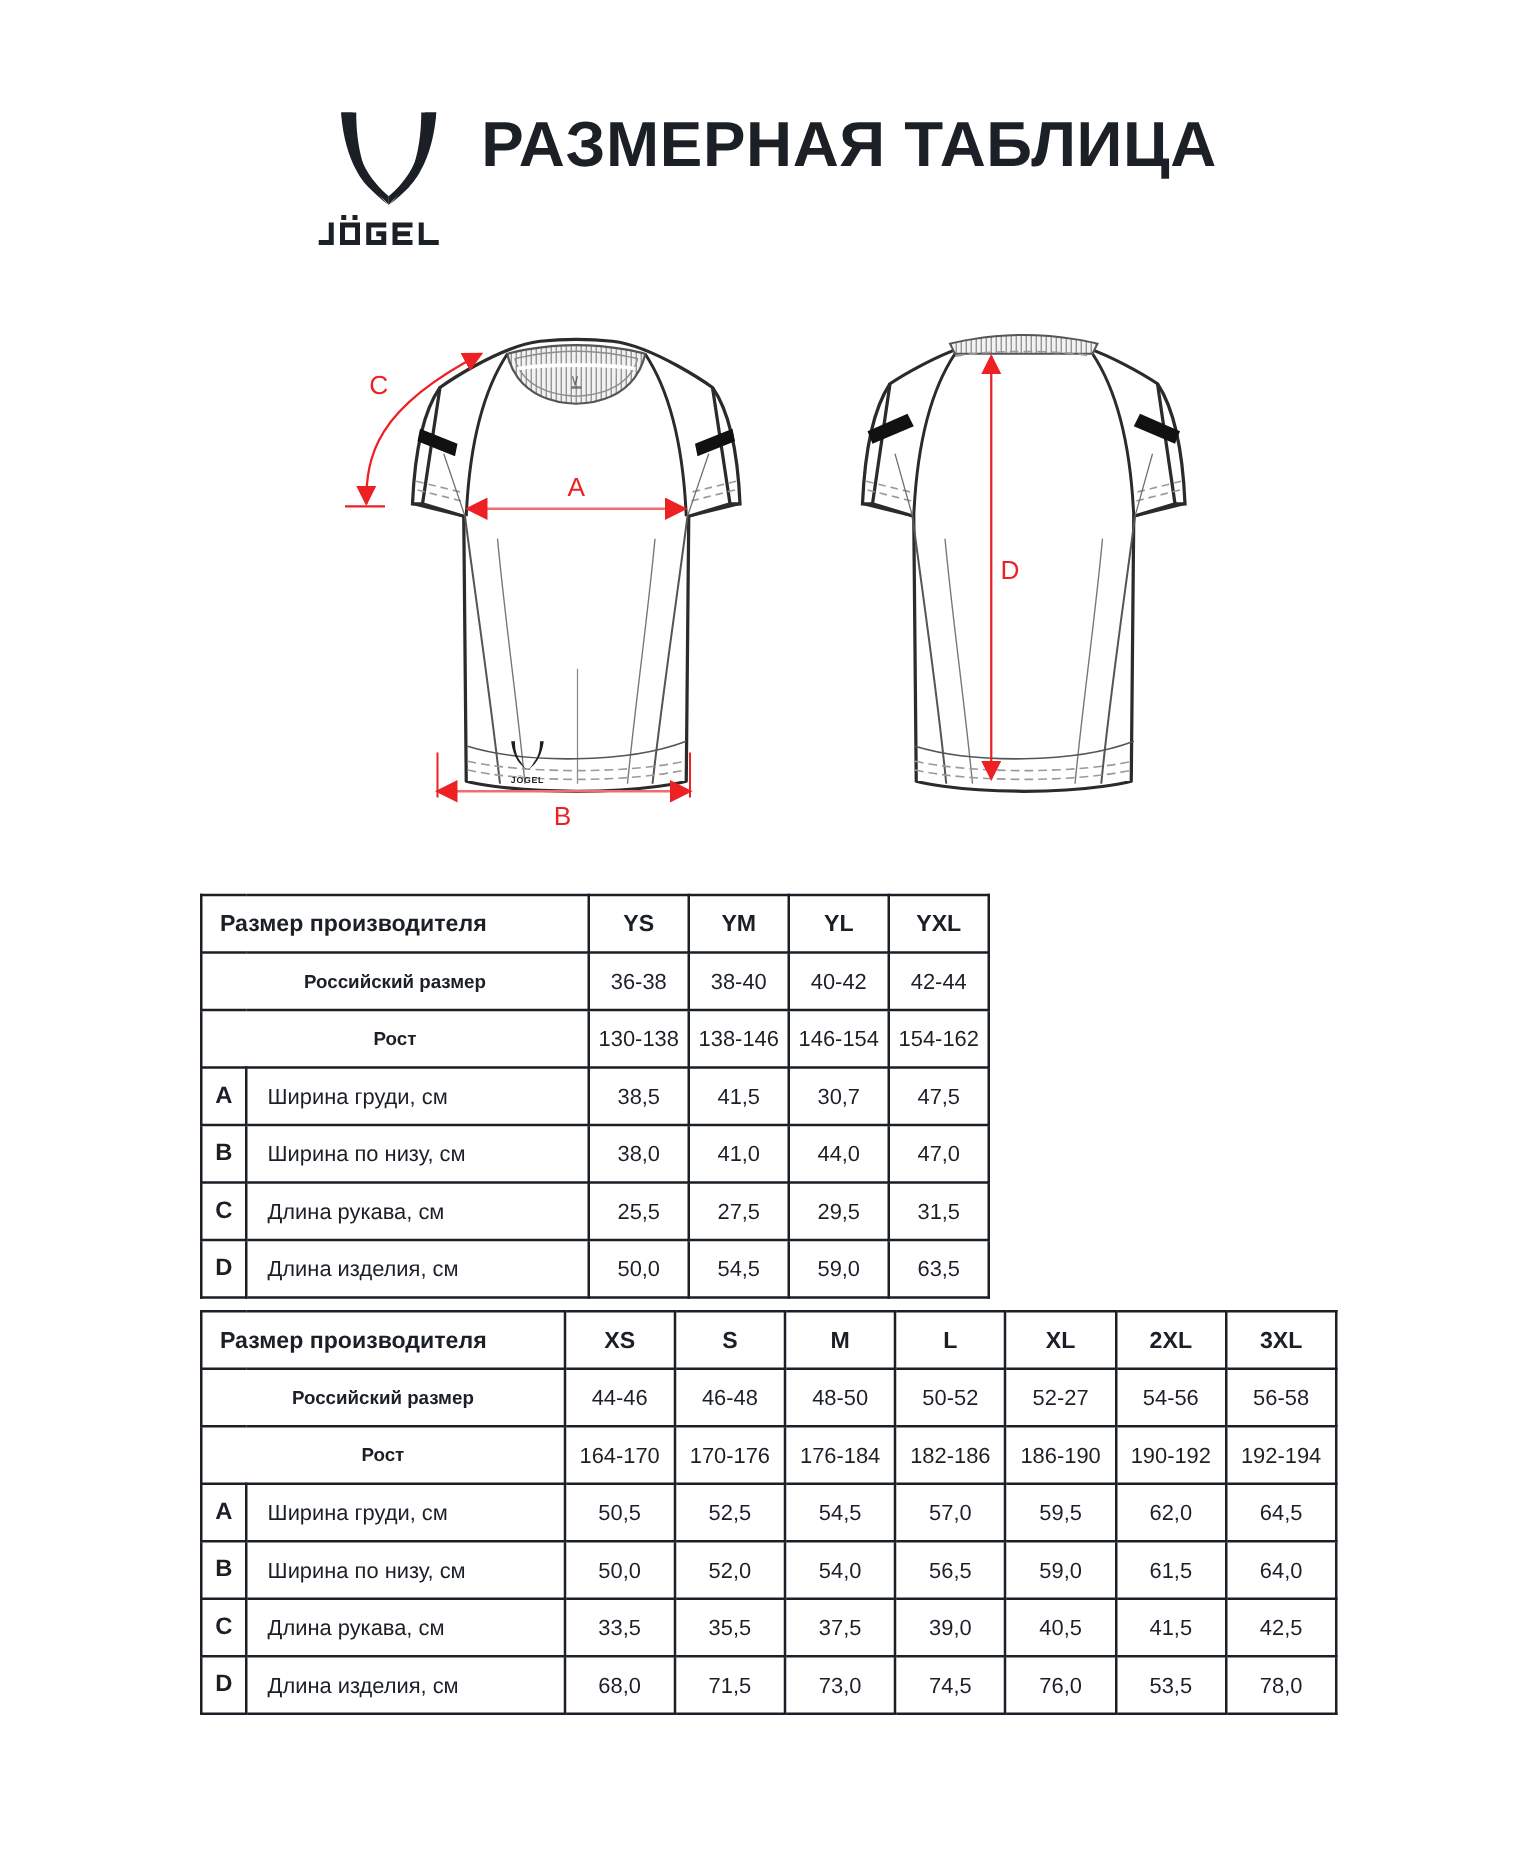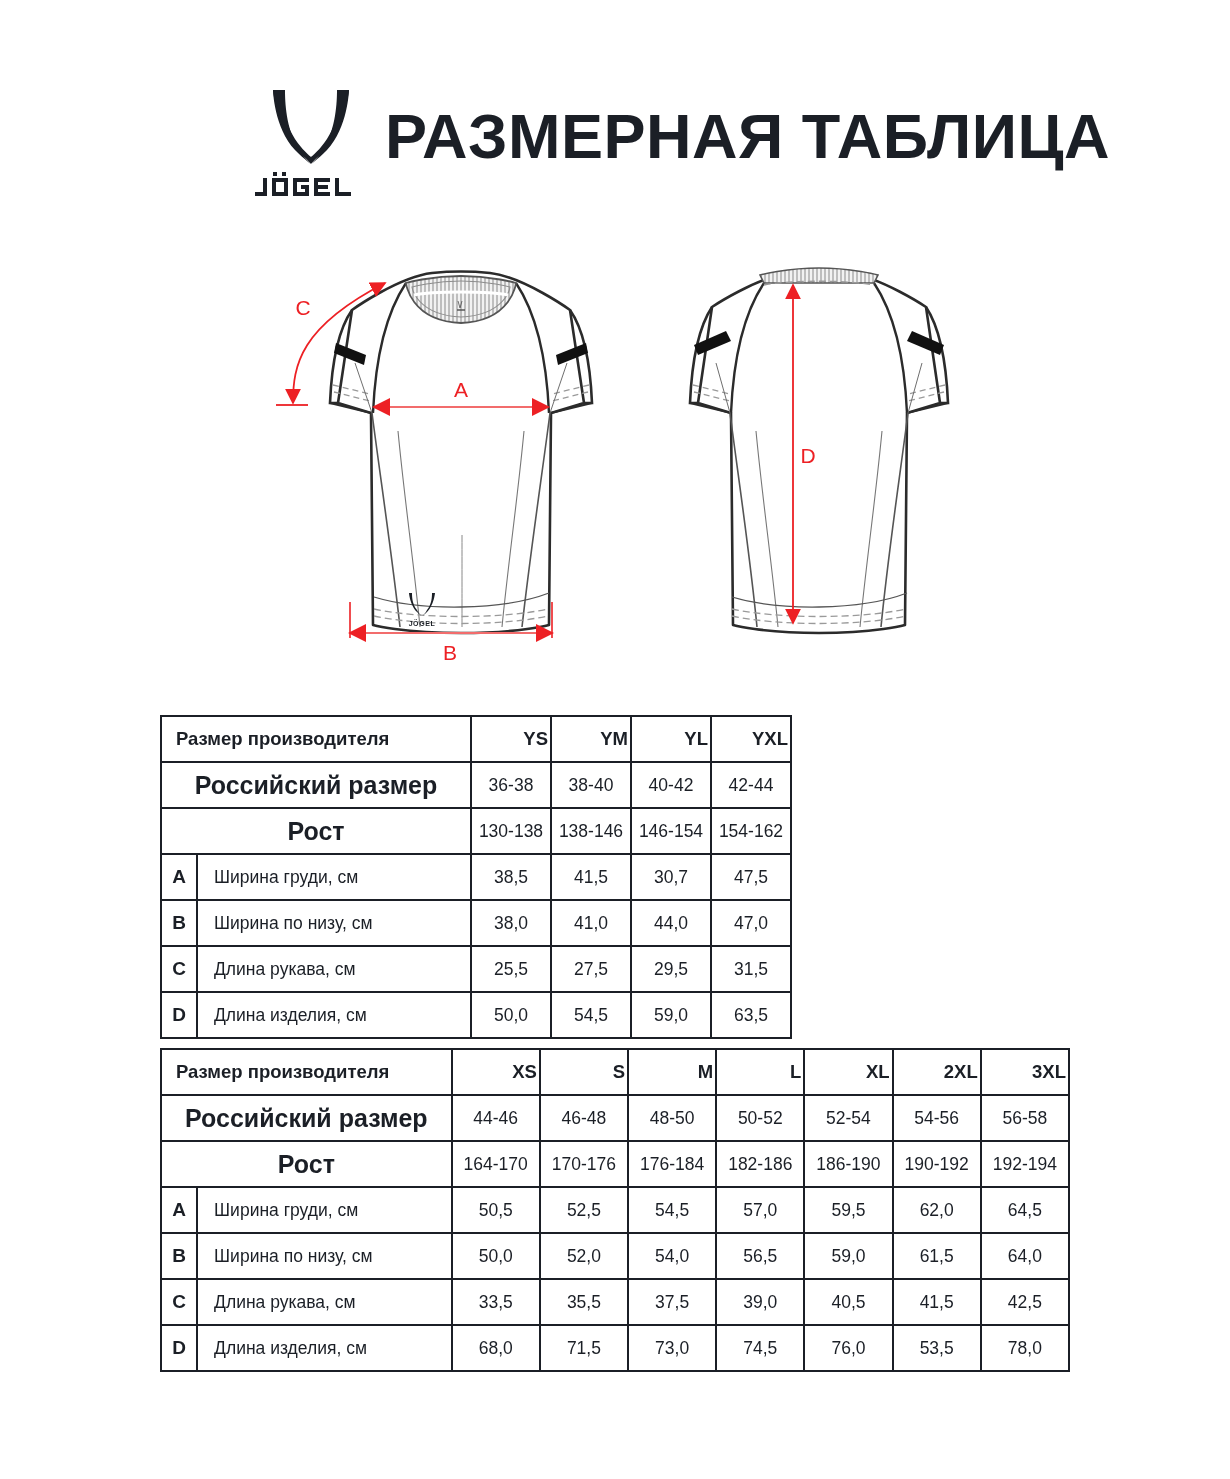--- a/index.html
+++ b/index.html
@@ -36,22 +36,22 @@
   }
   #logo-wordmark {
     position: absolute;
     left: 0; top: 84px;
     width: 120px;
     height: 30px;
   }
   #page-title {
     position: absolute;
     left: 385px;
-    top: 22px;
-    font-size: 63px;
+    top: 8px;
+    font-size: 51px;
     font-weight: 700;
     letter-spacing: 0.5px;
     color: #1b1f26;
     white-space: nowrap;
     font-family: "Liberation Sans", sans-serif;
   }
 
   
   #illustration {
     position: absolute;
@@ -88,25 +88,24 @@
     color: #1b1f26;
     padding: 0 2px;
     background: #ffffff;
   }
   .size-table tr.hdr td {
     font-weight: 700;
     font-size: 18.5px;
   }
   .size-table tr.hdr td.val {
     font-weight: 700;
-    text-align: right;
   }
   .size-table tr.sub td.label {
     font-weight: 700;
-    font-size: 25px;
+    font-size: 15px;
   }
   .size-table td.label {
     text-align: center;
   }
   .size-table tr.hdr td.label {
     text-align: left;
     padding-left: 14px;
   }
   .size-table td.letter {
     font-weight: 700;
@@ -364,21 +363,21 @@
       <td class="val">XL</td>
       <td class="val">2XL</td>
       <td class="val">3XL</td>
     </tr>
     <tr class="sub">
       <td class="label" colspan="2">Российский размер</td>
       <td class="val">44-46</td>
       <td class="val">46-48</td>
       <td class="val">48-50</td>
       <td class="val">50-52</td>
-      <td class="val">52-54</td>
+      <td class="val">52-27</td>
       <td class="val">54-56</td>
       <td class="val">56-58</td>
     </tr>
     <tr class="sub">
       <td class="label" colspan="2">Рост</td>
       <td class="val">164-170</td>
       <td class="val">170-176</td>
       <td class="val">176-184</td>
       <td class="val">182-186</td>
       <td class="val">186-190</td>

